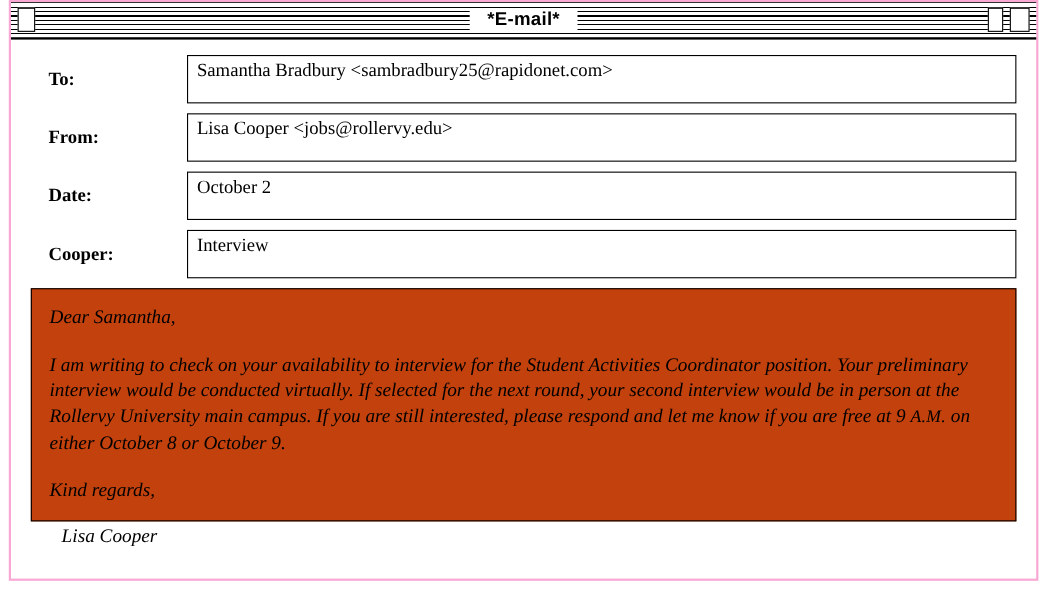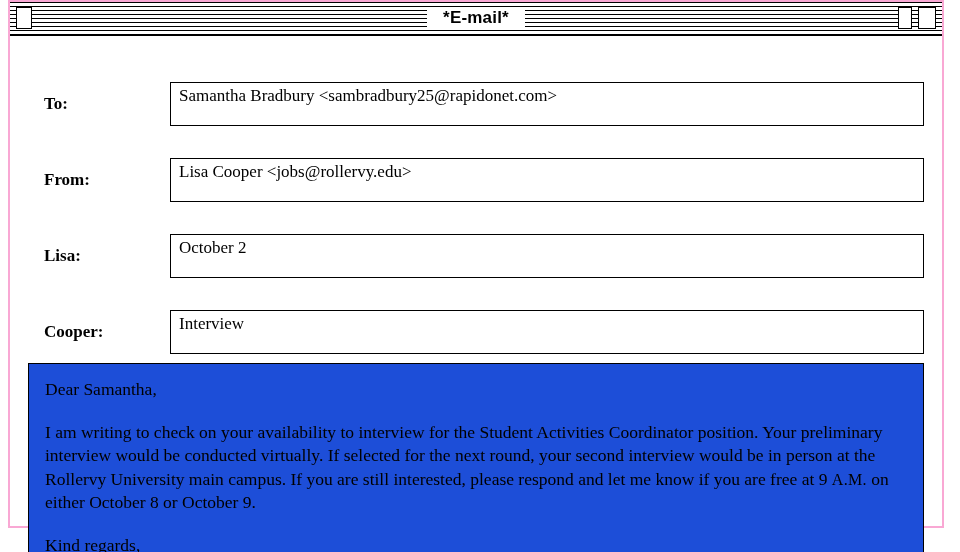--- a/index.html
+++ b/index.html
@@ -82,21 +82,20 @@
     height: calc(100% - 34px);
   }
 
   .fields {
     margin: 0 0 6px 0;
   }
   .field-row {
     display: flex;
     align-items: center;
     margin-bottom: 9px;
-    margin-top: 32px;
   }
   .field-label {
     width: 142px;
     flex: 0 0 142px;
     font-family: "Liberation Serif", serif;
     font-weight: bold;
     font-size: 17px;
     line-height: 20px;
     padding-left: 16px;
     box-sizing: border-box;
@@ -110,26 +109,27 @@
     font-size: 17px;
     padding: 0 8px;
     box-sizing: border-box;
     white-space: nowrap;
     overflow: hidden;
   }
 
   .bodybox {
     margin-top: 8px;
     border: 1.5px solid #000;
-    background: #1d4ed8;
+    background: #c2410c;
     height: 212px;
     padding: 14px 16px 10px 16px;
     box-sizing: border-box;
     font-size: 17.5px;
     line-height: 23.5px;
+    font-style: italic;
   }
   .bodybox p {
     margin: 0 0 19px 0;
   }
   .bodybox p:last-child {
     margin-bottom: 0;
     margin-left: 11px;
   }
   .smallcaps {
     font-size: 16px;
@@ -156,21 +156,21 @@
         <div class="field-label">To:</div>
         <div class="field-input">Samantha Bradbury &lt;sambradbury25@rapidonet.com&gt;</div>
       </div>
 
       <div class="field-row">
         <div class="field-label">From:</div>
         <div class="field-input">Lisa Cooper &lt;jobs@rollervy.edu&gt;</div>
       </div>
 
       <div class="field-row">
-        <div class="field-label">Lisa:</div>
+        <div class="field-label">Date:</div>
         <div class="field-input">October 2</div>
       </div>
 
       <div class="field-row">
         <div class="field-label">Cooper:</div>
         <div class="field-input">Interview</div>
       </div>
 
     </div>
 

